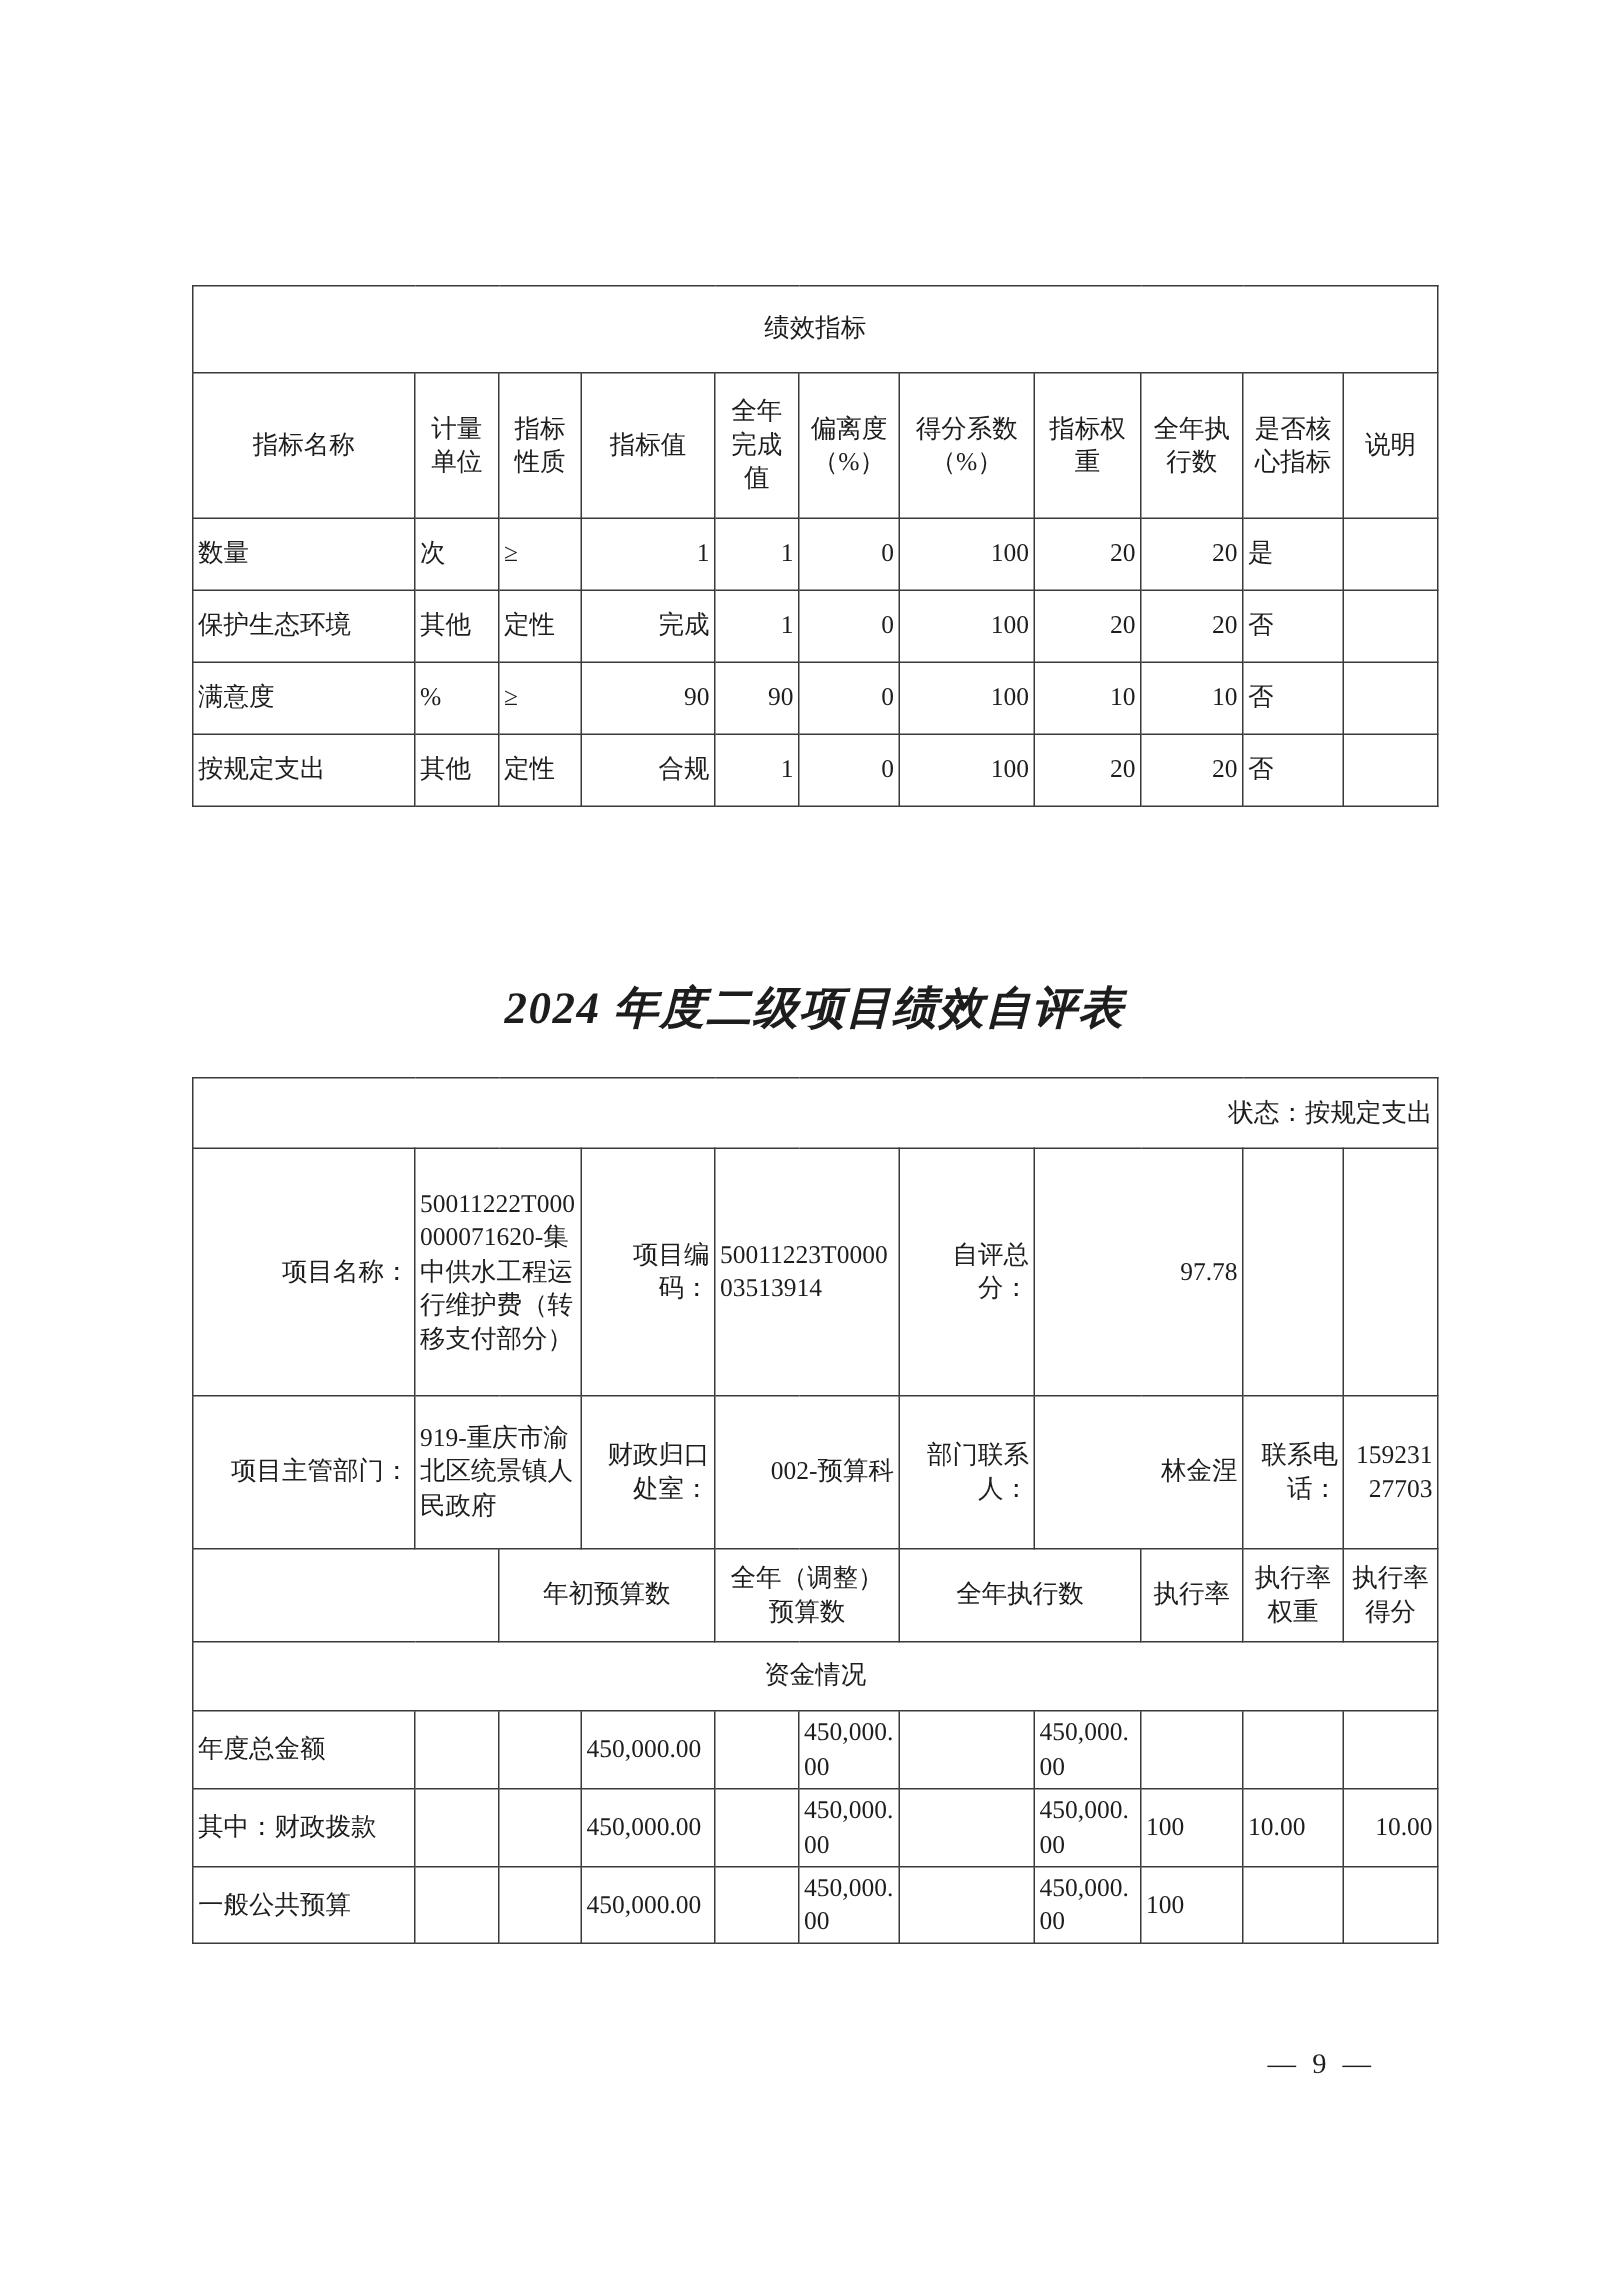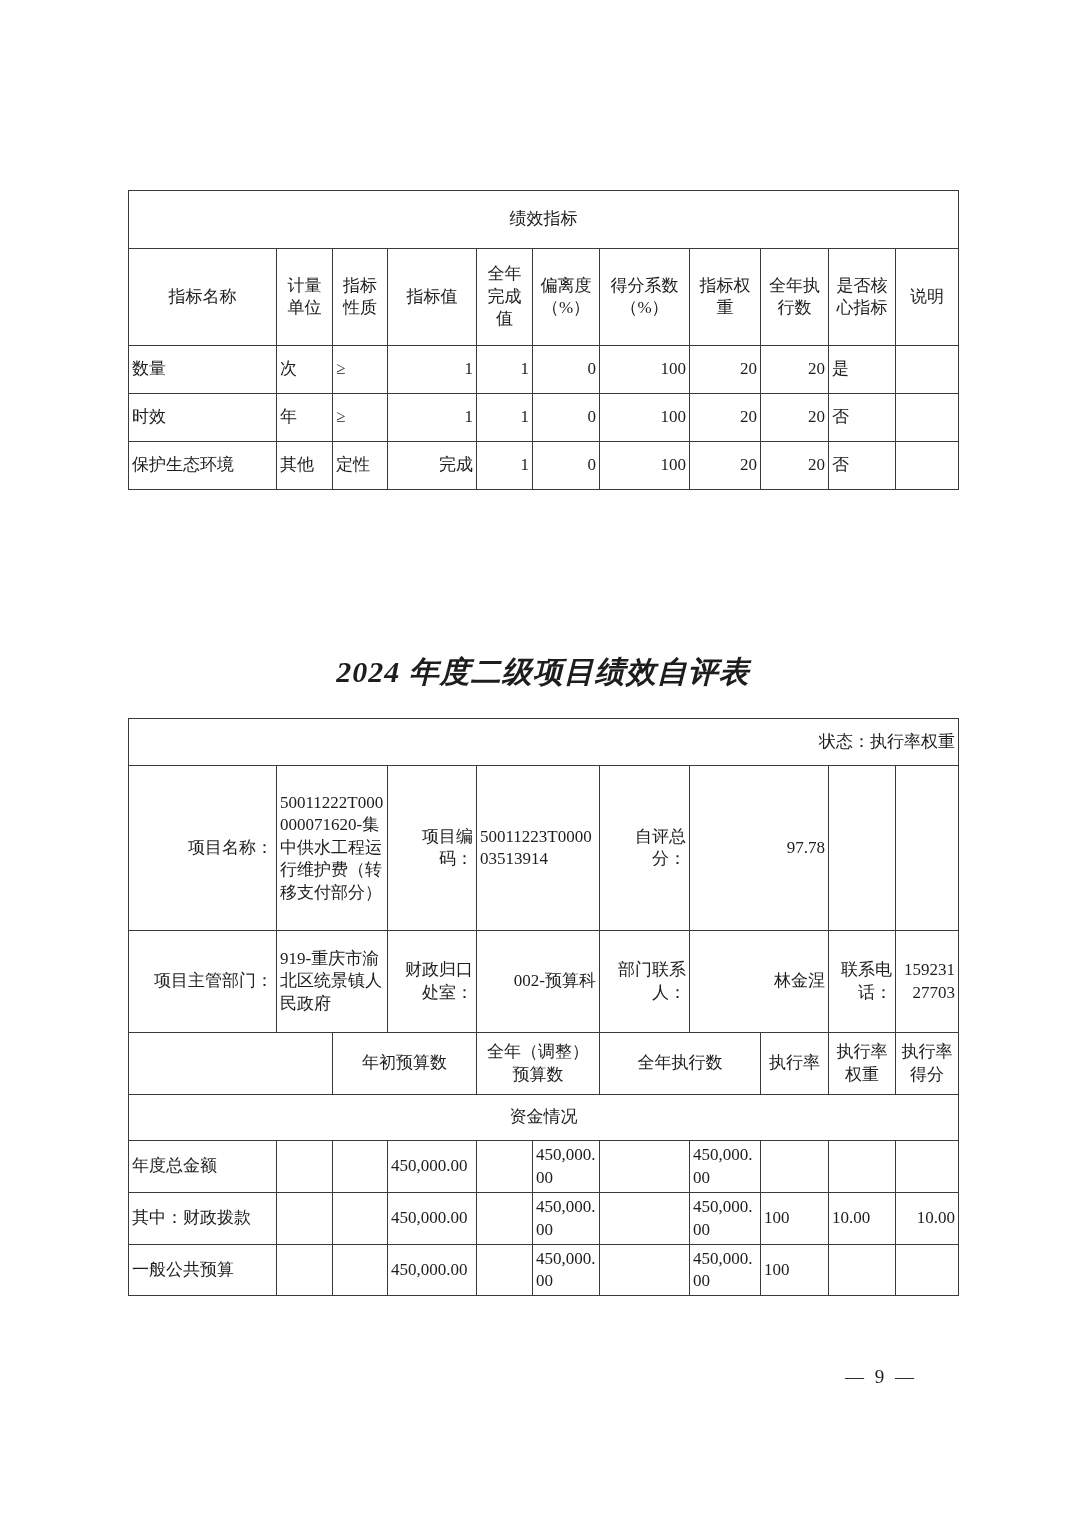--- a/index.html
+++ b/index.html
@@ -102,37 +102,50 @@
       <td class="r">1</td>
       <td class="r">1</td>
       <td class="r">0</td>
       <td class="r">100</td>
       <td class="r">20</td>
       <td class="r">20</td>
       <td class="l">是</td>
       <td></td>
     </tr>
     <tr style="height:48px">
-      <td class="l">时效</td>
-      <td class="l">年</td>
-      <td class="l">≥</td>
-      <td class="r">1</td>
-      <td class="r">1</td>
-      <td class="r">0</td>
-      <td class="r">100</td>
-      <td class="r">20</td>
-      <td class="r">20</td>
-      <td class="l">否</td>
-      <td></td>
-    </tr>
-    <tr style="height:48px">
       <td class="l">保护生态环境</td>
       <td class="l">其他</td>
       <td class="l">定性</td>
       <td class="r">完成</td>
+      <td class="r">1</td>
+      <td class="r">0</td>
+      <td class="r">100</td>
+      <td class="r">20</td>
+      <td class="r">20</td>
+      <td class="l">否</td>
+      <td></td>
+    </tr>
+    <tr style="height:48px">
+      <td class="l">满意度</td>
+      <td class="l">%</td>
+      <td class="l">≥</td>
+      <td class="r">90</td>
+      <td class="r">90</td>
+      <td class="r">0</td>
+      <td class="r">100</td>
+      <td class="r">10</td>
+      <td class="r">10</td>
+      <td class="l">否</td>
+      <td></td>
+    </tr>
+    <tr style="height:48px">
+      <td class="l">按规定支出</td>
+      <td class="l">其他</td>
+      <td class="l">定性</td>
+      <td class="r">合规</td>
       <td class="r">1</td>
       <td class="r">0</td>
       <td class="r">100</td>
       <td class="r">20</td>
       <td class="r">20</td>
       <td class="l">否</td>
       <td></td>
     </tr>
   </tbody>
     </table>
@@ -148,21 +161,21 @@
       <col style="width:56px">
         <col style="width:67px">
         <col style="width:90px">
         <col style="width:71px">
       <col style="width:68px">
         <col style="width:67px">
         <col style="width:63px">
     </colgroup>
     <tbody>
         <tr style="height:47px">
-      <td colspan="11" class="status">状态：执行率权重</td>
+      <td colspan="11" class="status">状态：按规定支出</td>
     </tr>
     <tr style="height:165px">
       <td class="lab">项目名称：</td>
       <td colspan="2" class="wrapval">50011222T000000071620-集中供水工程运行维护费（转移支付部分）</td>
       <td class="lab">项目编码：</td>
       <td colspan="2" class="wrapval">50011223T000003513914</td>
       <td class="lab">自评总分：</td>
       <td colspan="2" class="val">97.78</td>
       <td></td>
       <td></td>

